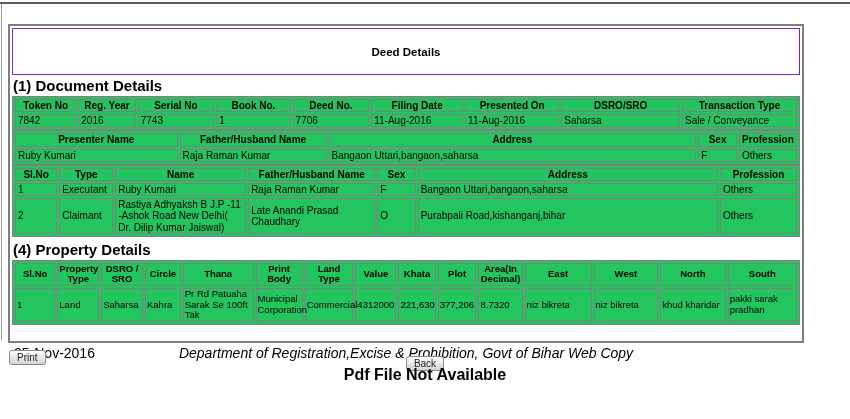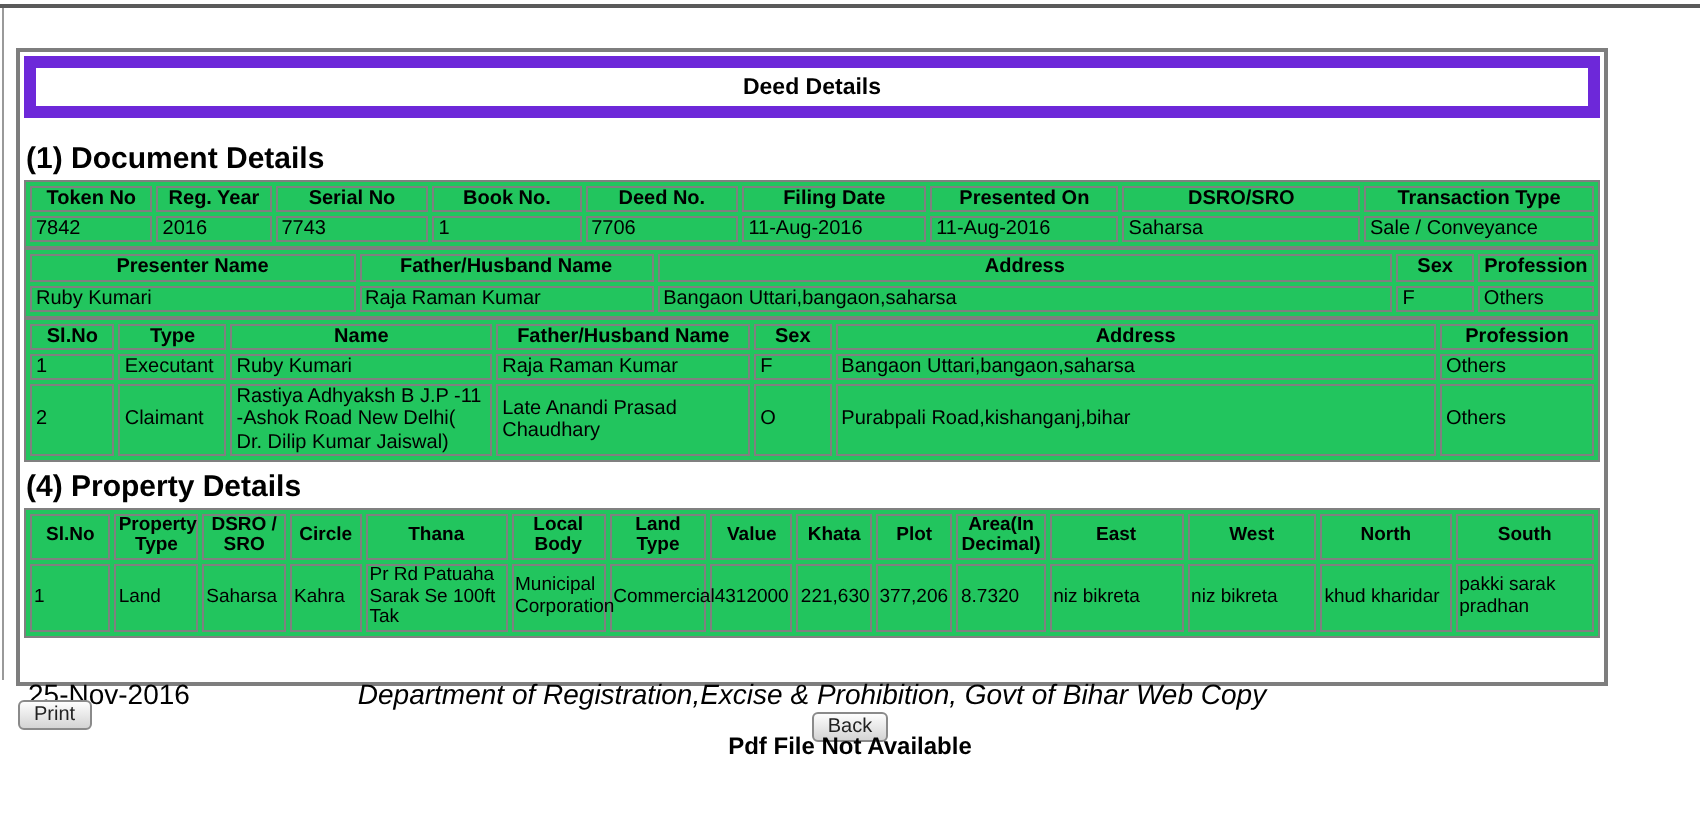--- a/index.html
+++ b/index.html
@@ -2,42 +2,42 @@
 <html><head>
 <meta charset="utf-8">
 <style>
   * { margin:0; padding:0; box-sizing:border-box; }
   html,body { width:850px; height:419px; background:#fff; overflow:hidden;
     font-family:"Liberation Sans","DejaVu Sans",sans-serif; color:#000; }
   .top-rule { position:absolute; top:2px; left:0; width:850px; height:2px; background:#5a5a5a; }
   .left-rule { position:absolute; top:4px; left:1px; width:1px; height:336px; background:#9a9a9a; }
   .container { position:absolute; top:24px; left:8px; width:796px; height:319px;
     border:2px solid #7e7e7e; background:#fff; padding:2px 2px 0 2px; }
-  .title-box { border:6px solid #6d28d9; height:31px; display:flex; align-items:center;
-    justify-content:center; font-weight:bold; font-size:11.5px; margin-bottom:12px; }
+  .title-box { border:1px solid #6d28d9; height:47px; display:flex; align-items:center;
+    justify-content:center; font-weight:bold; font-size:11.5px; margin-bottom:2px; }
   .sec-h { font-weight:bold; font-size:15px; margin:4px 0 2px 1px; }
   .sec-h.first { margin-top:2px; }
   table.grid { width:100%; border-collapse:separate; border-spacing:2px;
     border:1px solid #808080; table-layout:fixed; background:#22c55e; }
   table.grid th, table.grid td { border:1px solid #808080; font-size:10px;
     padding:0 2px; line-height:1.12; vertical-align:middle; }
   table.grid th { font-weight:bold; text-align:center; }
   table.grid td { text-align:left; }
   td.c { text-align:center; }
   table.prop th, table.prop td { font-size:9.5px; padding:0 1px; }
   .footer-row { position:relative; margin-top:6px; height:13px; font-size:14px; }
   .footer-row .date { position:absolute; left:2px; top:0; }
   .footer-row .dept { display:block; text-align:center; font-style:italic;margin-top:20px; }
   .btn { font-family:inherit; font-size:10px; color:#222; padding:1px 7px;
     background:linear-gradient(#fdfdfd,#d4d4d4); border:1px solid #8a8a8a;
     border-radius:3px; cursor:pointer; }
   .print-row { position:absolute; top:347px; left:9px; }
   .back-row { position:absolute; top:353px; left:0; width:850px; text-align:center; }
   .pdf-row { position:absolute; top:366px; left:0; width:850px; text-align:center;
-    font-weight:bold; font-size:12px; }
+    font-weight:bold; font-size:16px; }
 </style>
 </head>
 <body>
 
 <div class="top-rule"></div>
 <div class="left-rule"></div>
 
 <div class="container">
 
   <div class="title-box">
@@ -175,21 +175,21 @@
         <col style="width:8.6%">
         <col style="width:9.1%">
     </colgroup>
     <thead>
       <tr>
         <th>Sl.No</th>
         <th>Property Type</th>
         <th>DSRO / SRO</th>
         <th>Circle</th>
         <th>Thana</th>
-        <th>Local Body</th>
+        <th>Print Body</th>
         <th>Land Type</th>
         <th>Value</th>
         <th>Khata</th>
         <th>Plot</th>
         <th>Area(In Decimal)</th>
         <th>East</th>
         <th>West</th>
         <th>North</th>
         <th>South</th>
       </tr>

